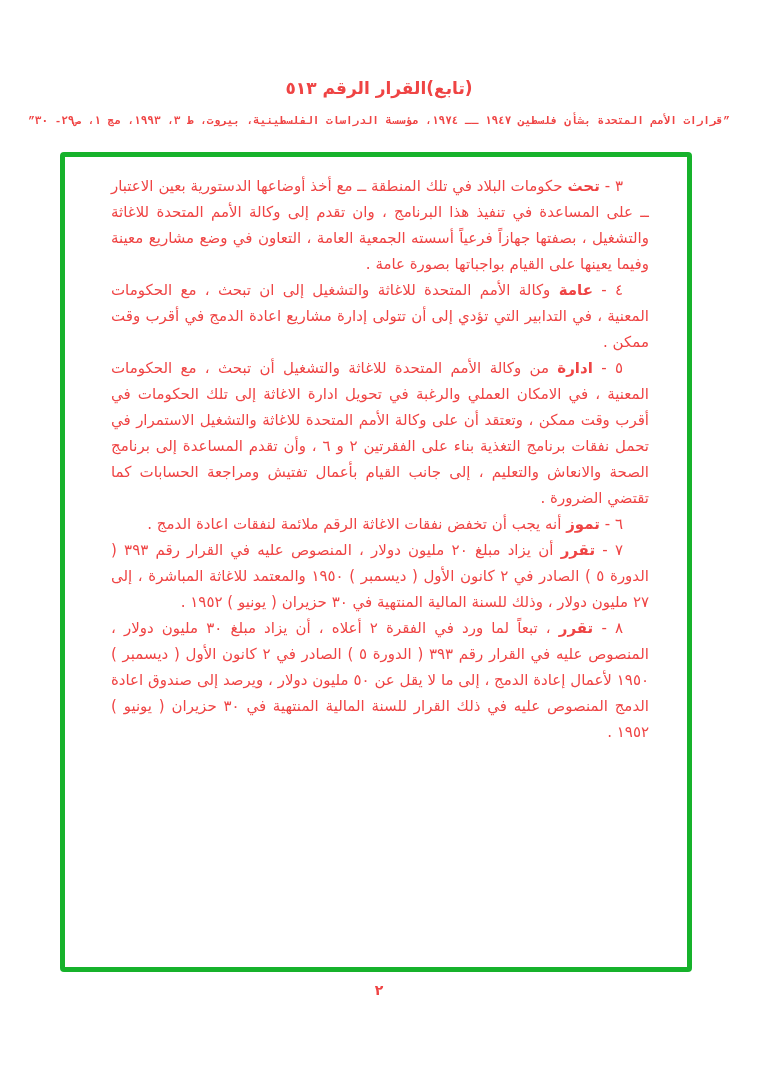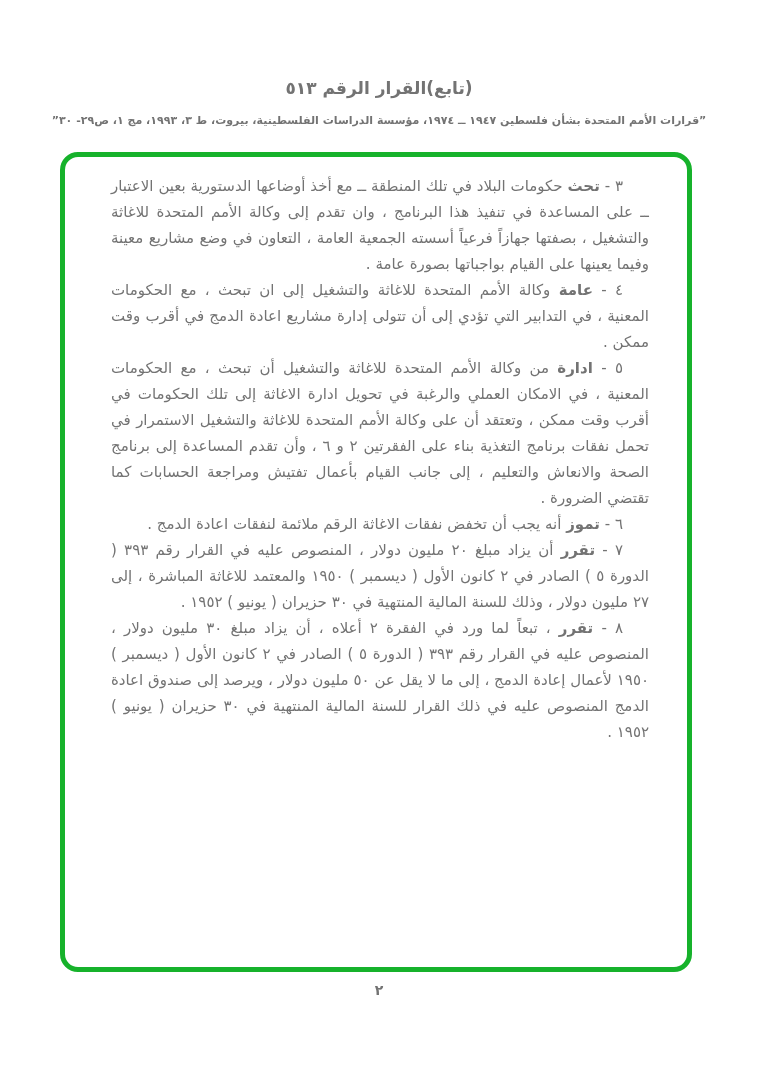--- a/index.html
+++ b/index.html
@@ -6,21 +6,21 @@
     margin: 0;
     padding: 0;
     background: #ffffff;
   }
   .page {
     position: relative;
     width: 758px;
     height: 1078px;
     background: #ffffff;
     font-family: "DejaVu Sans", sans-serif;
-    color: #737373;
+    color: #ef4444;
     overflow: hidden;
   }
   .page-header {
     position: absolute;
     top: 78px;
     left: 0;
     width: 758px;
     text-align: center;
     direction: rtl;
   }
@@ -28,30 +28,31 @@
     font-size: 17px;
     font-weight: bold;
     margin: 0 0 7px 0;
     letter-spacing: 0.5px;
   }
   .doc-citation {
     font-size: 11px;
     font-weight: bold;
     margin: 16px;
     white-space: nowrap;
+    font-family: Liberation Mono, monospace;
   }
   .content-box {
     position: absolute;
     left: 60px;
     top: 152px;
     width: 632px;
     height: 820px;
     box-sizing: border-box;
     border: 5px solid #16b22b;
-    border-radius: 18px;
+    border-radius: 4px;
     background: #ffffff;
   }
   .text-block {
     direction: rtl;
     text-align: justify;
     padding: 16px 38px 0 46px;
     font-size: 15px;
     line-height: 26px;
   }
   .para {

